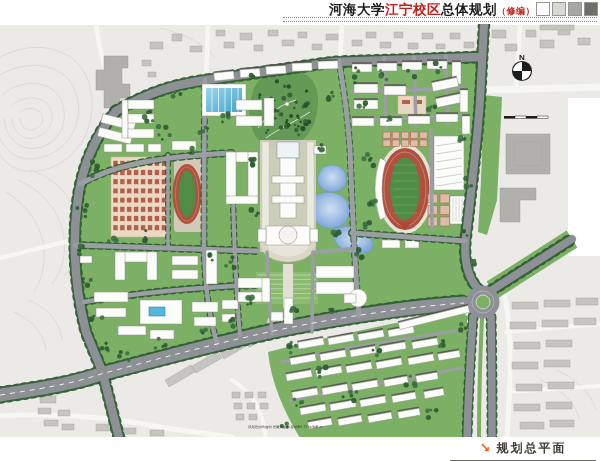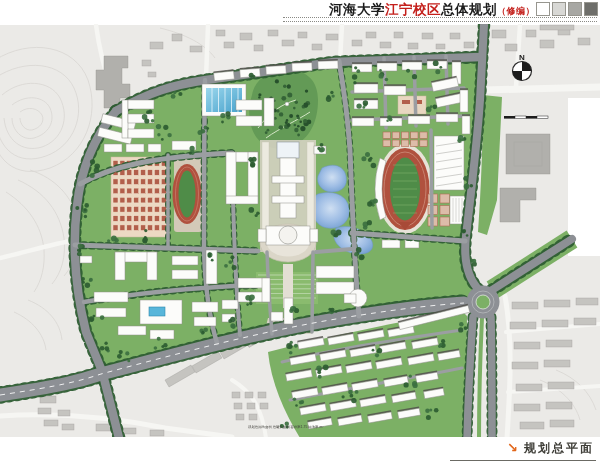--- a/index.html
+++ b/index.html
@@ -10,21 +10,21 @@
          letter-spacing:.5px;white-space:nowrap}
   .title .red{color:#c4201c}
   .title .note{font-size:9px;color:#c4201c;font-weight:bold}
   .squares{position:absolute;top:2px;right:2px;display:flex;gap:2px}
   .squares span{width:12px;height:12px;border:1px solid #97968f;display:block}
   .rule{position:absolute;top:17px;left:283px;width:314px;height:3px;
         border-top:1px dotted #8a8a85;border-bottom:1px dotted #8a8a85}
   .map-svg{position:absolute;top:0;left:0;z-index:1}
   .footer{position:absolute;bottom:0;left:0;width:600px;height:24px;background:#fff;z-index:5}
   .flabel{position:absolute;right:4px;top:3px;min-width:142px;border-bottom:1.5px solid #6b6a64;
-          padding:0 2px 3px 2px;text-align:right;font-size:12px;font-weight:bold;color:#3f3e38;
+          padding:0 2px 3px 2px;text-align:center;font-size:12px;font-weight:bold;color:#3f3e38;
           letter-spacing:2px;white-space:nowrap}
   .flabel .arr{font-size:13px;letter-spacing:0;margin-right:6px}
   
   .cb{fill:#c5c4c0;stroke:#a3a29e;stroke-width:.4}
   .cbd{fill:#b1b0ac;stroke:#96958f;stroke-width:.4}
   .b{fill:#fcfcfa;stroke:#8e8e88;stroke-width:.5}
   .rw{stroke:#f6f6f3;fill:none;stroke-linecap:round}
   .rg{stroke:#8d9095;fill:none;stroke-linecap:round;stroke-linejoin:round}
   .ri{stroke:#9b9ea2;fill:none;stroke-linecap:round}
   .rt{stroke:#2e5d33;fill:none;stroke-dasharray:1.6 6.5;stroke-linecap:round;opacity:.95}

